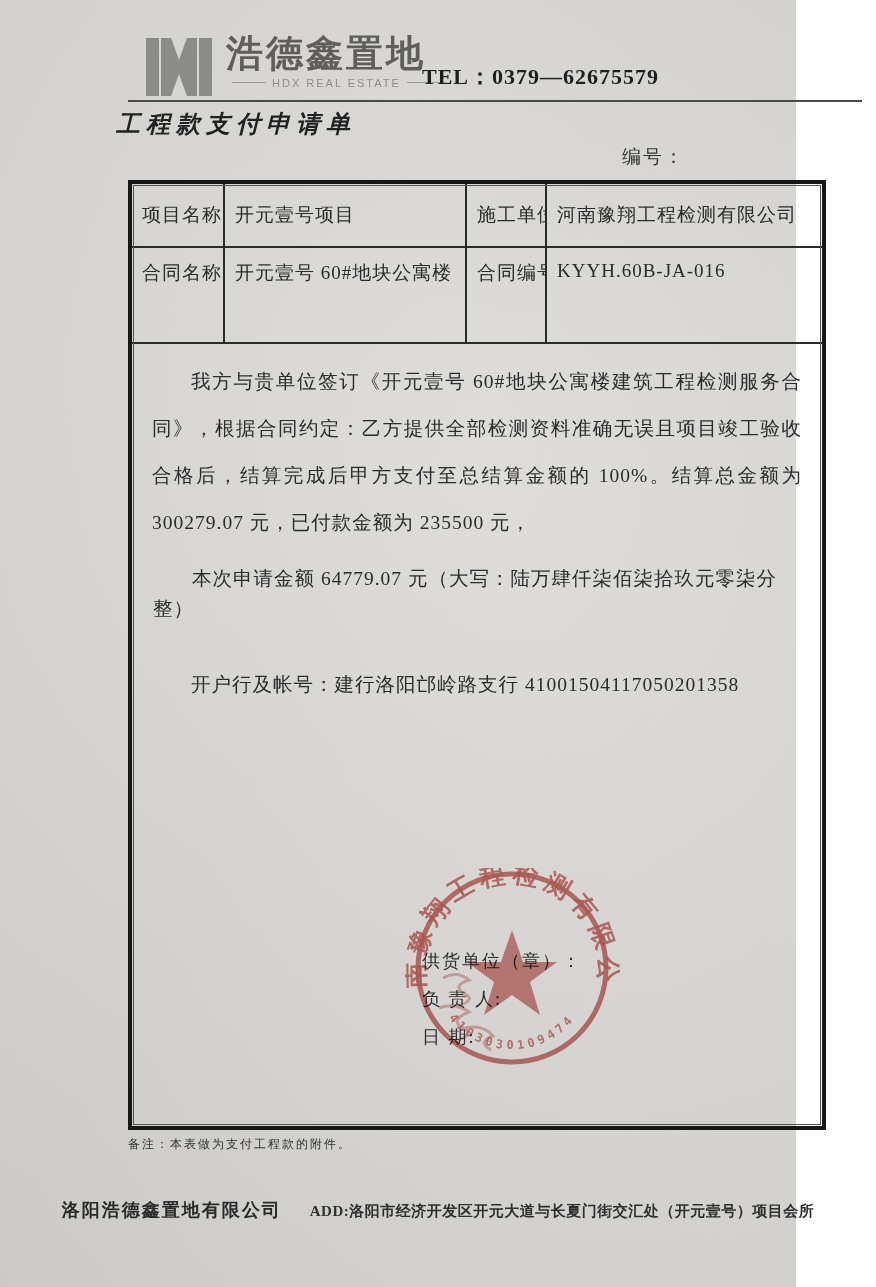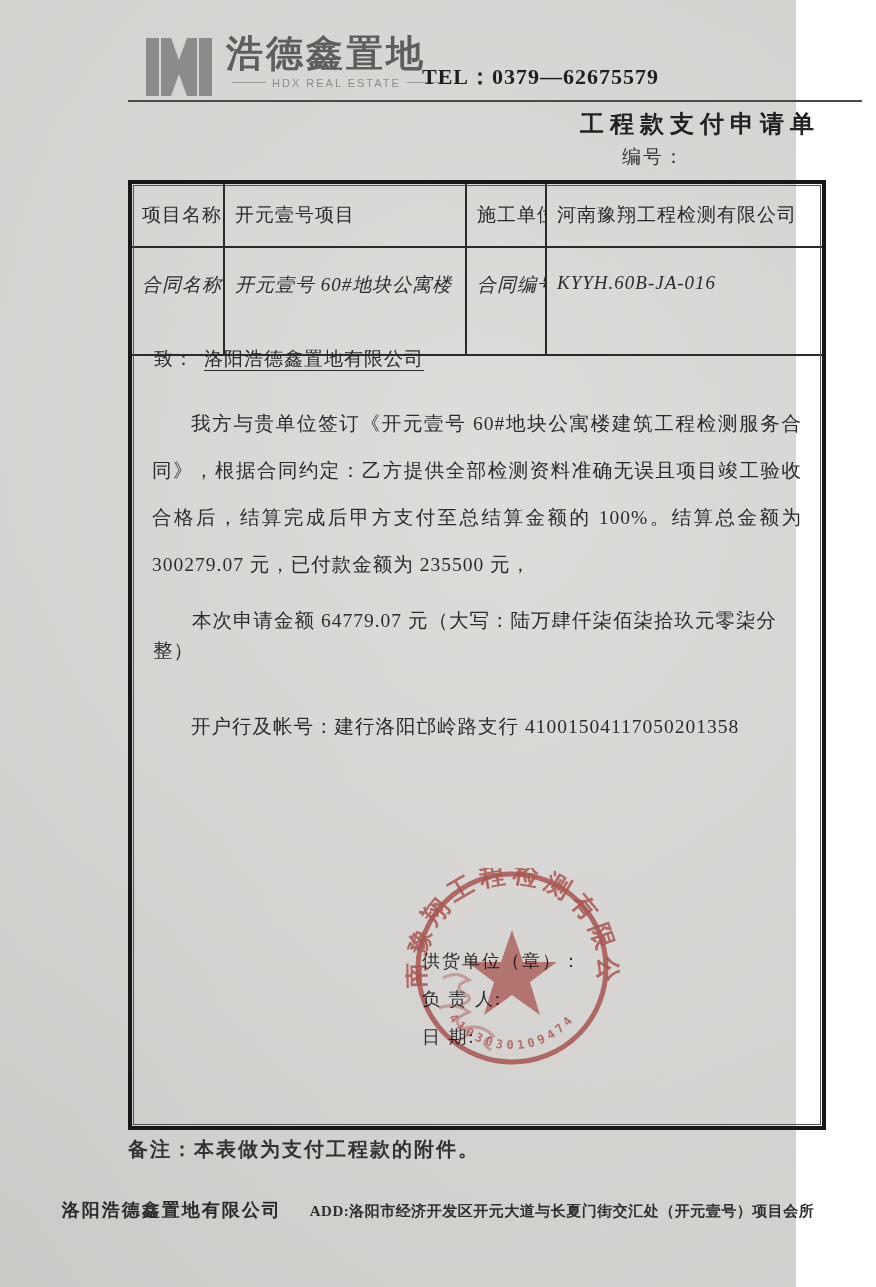--- a/index.html
+++ b/index.html
@@ -27,52 +27,52 @@
   }
   .brand-text{margin-left:14px;}
   .brand-name{font-size:37px;font-weight:700;color:#5f5e5c;letter-spacing:3px;line-height:1.1;
     font-family:"Liberation Sans","DejaVu Sans",sans-serif;}
   .brand-sub{display:flex;align-items:center;color:#8d8c8a;font-size:11px;letter-spacing:2px;
     font-family:"Liberation Sans","DejaVu Sans",sans-serif;margin-top:2px;}
   .brand-sub .dash{flex:0 0 34px;height:1px;background:#9a9997;margin:0 6px;}
   .tel{position:absolute;left:294px;top:34px;font-size:22px;font-weight:700;letter-spacing:1px;color:#1f1f1f;}
   .header-rule{position:absolute;left:128px;top:100px;width:734px;height:2px;background:#4a4a48;}
   
-  .doc-title{position:absolute;left:130px;top:108px;width:690px;text-align:right;
-    font-size:24px;font-weight:700;letter-spacing:6px;color:#222;}
+  .doc-title{position:absolute;left:116px;top:108px;width:690px;text-align:left;
+    font-size:24px;font-weight:700;letter-spacing:6px;color:#222;font-style:italic;}
   .serial{position:absolute;left:622px;top:144px;font-size:19px;letter-spacing:2px;color:#333;}
   
   .bigbox{position:absolute;left:128px;top:180px;width:690px;height:942px;
     border:4px solid #171717;background:transparent;}
   .bigbox-inner{position:absolute;inset:1px;border:1px solid #55534f;}
   
   table.head-table{border-collapse:collapse;width:100%;table-layout:fixed;}
   table.head-table td{border:2px solid #2a2a28;padding:6px 10px;font-size:19px;
     letter-spacing:1px;vertical-align:middle;overflow:hidden;white-space:nowrap;}
   table.head-table tr:first-child td{border-top:none;height:50px;}
   table.head-table td:first-child{border-left:none;}
   table.head-table td:last-child{border-right:none;}
-  table.head-table tr.r2 td{height:76px;vertical-align:top;padding-top:24px;font-style:italic;}
+  table.head-table tr.r2 td{height:76px;vertical-align:top;padding-top:12px;}
   col.c1{width:92px;} col.c2{width:242px;} col.c3{width:80px;} col.c4{width:auto;}
   
   .content{position:absolute;left:0;top:146px;width:100%;padding:0 16px;box-sizing:border-box;}
   .to-line{margin:16px 0 0 6px;font-size:19px;letter-spacing:1px;}
   .to-line .to-value{text-decoration:underline;text-underline-offset:5px;padding:0 14px 0 10px;}
   .para{margin:28px 4px 0 4px;font-size:19.5px;line-height:47px;letter-spacing:1px;
     text-indent:2em;text-align:justify;}
   .amount-line{margin:18px 4px 0 5px;font-size:19.5px;line-height:30px;letter-spacing:1px;text-indent:2em;}
   .bank-line{margin:46px 4px 0 4px;font-size:19.5px;line-height:30px;letter-spacing:1px;text-indent:2em;}
   
   .sign-block{position:absolute;left:290px;top:765px;font-size:18px;letter-spacing:2px;color:#2e2e2e;}
   .sign-block div{margin-bottom:14px;}
   
   .stamp{position:absolute;left:405px;top:868px;width:215px;height:205px;
     mix-blend-mode:multiply;opacity:.88;pointer-events:none;}
   
-  .note{position:absolute;left:128px;top:1136px;font-size:20px;font-weight:700;letter-spacing:2px;color:#333;}
+  .note{position:absolute;left:128px;top:1136px;font-size:12px;font-weight:400;letter-spacing:2px;color:#333;}
   .footer{position:absolute;left:0;top:1198px;width:876px;display:flex;align-items:baseline;justify-content:center;}
   .footer .company{font-size:18px;font-weight:700;letter-spacing:2px;margin-right:28px;color:#2a2a2a;}
   .footer .address{font-size:15px;font-weight:700;letter-spacing:.5px;color:#2f2f2f;}
 </style>
 </head>
 <body>
 
 <div class="page">
 
   <div class="header">
@@ -118,23 +118,20 @@
       <tr class="r2">
         <td>合同名称</td>
         <td>开元壹号 60#地块公寓楼</td>
         <td>合同编号</td>
         <td>KYYH.60B-JA-016</td>
       </tr>
     </tbody>
       </table>
 
     <div class="content">
-      <div class="to-line">
-        <span>致：</span><span class="to-value">洛阳浩德鑫置地有限公司</span>
-      </div>
       <p class="para">我方与贵单位签订《开元壹号 60#地块公寓楼建筑工程检测服务合同》，根据合同约定：乙方提供全部检测资料准确无误且项目竣工验收合格后，结算完成后甲方支付至总结算金额的 100%。结算总金额为 300279.07 元，已付款金额为 235500 元，</p>
       <p class="amount-line">本次申请金额 64779.07 元（大写：陆万肆仟柒佰柒拾玖元零柒分整）</p>
       <p class="bank-line">开户行及帐号：建行洛阳邙岭路支行 41001504117050201358</p>
     </div>
 
     <div class="sign-block">
       <div>供货单位（章）：</div>
       <div>负 责 人:</div>
       <div>日    期:</div>
     </div>

